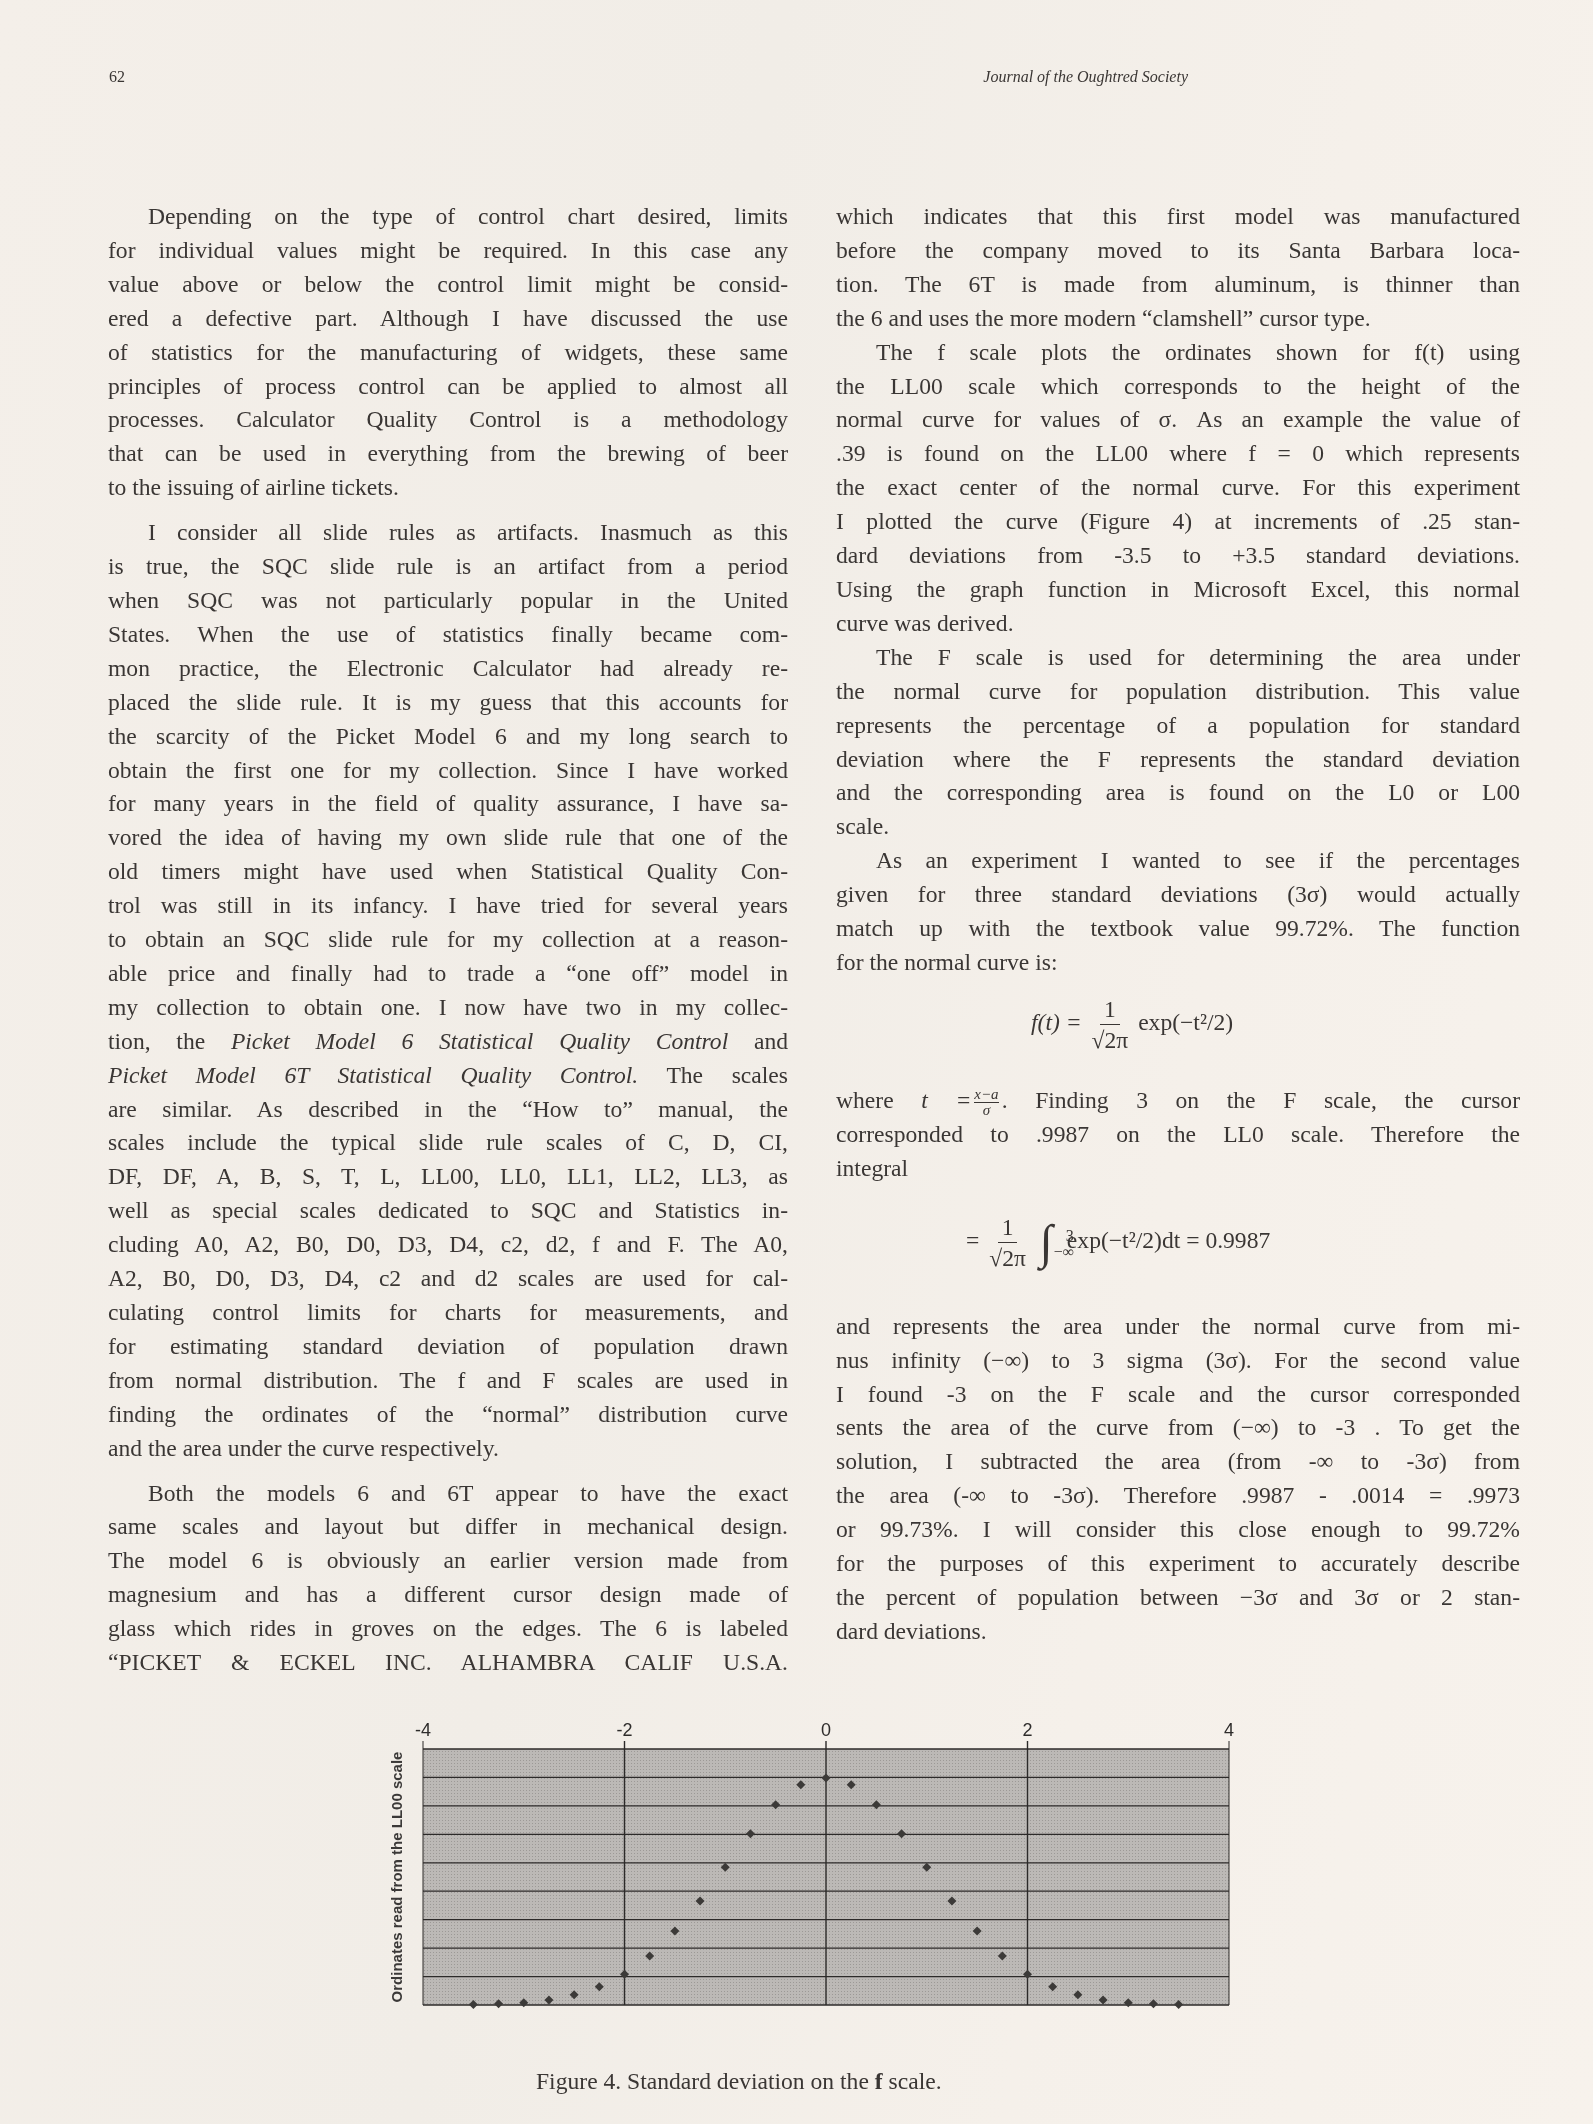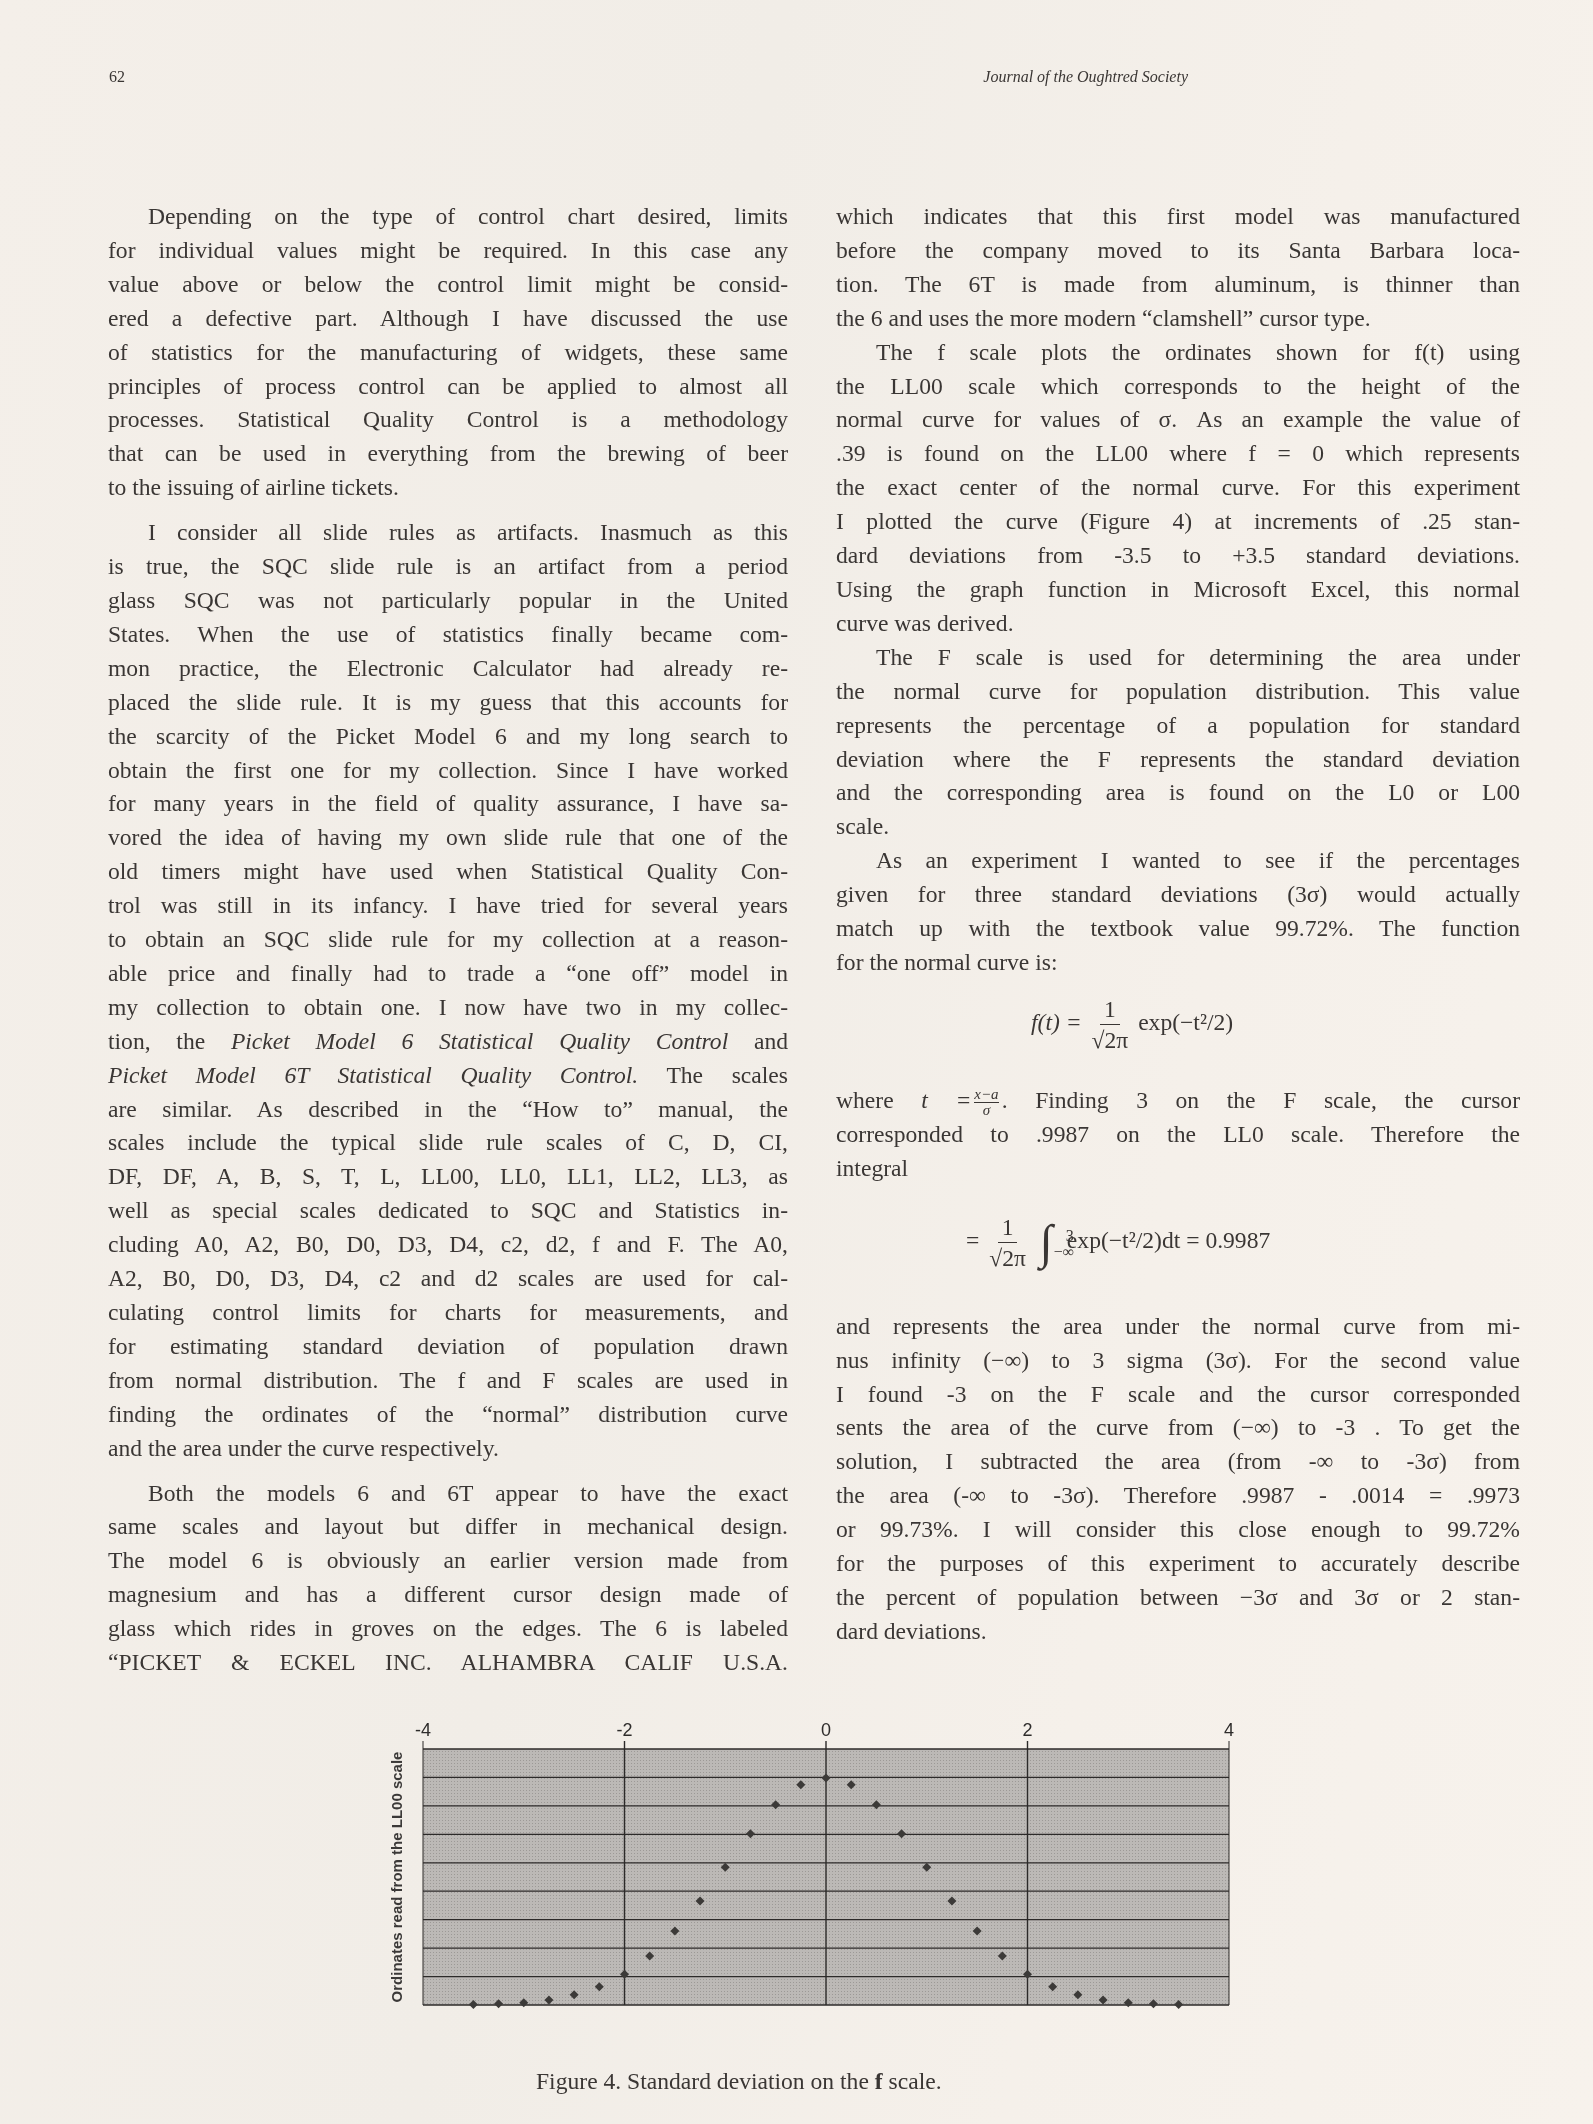--- a/index.html
+++ b/index.html
@@ -73,28 +73,28 @@
 </div>
 
 <div class="col col-left">
   <p id="lp1">
       <span class="line ind">Depending on the type of control chart desired, limits</span>
       <span class="line">for individual values might be required. In this case any</span>
       <span class="line">value above or below the control limit might be consid-</span>
       <span class="line">ered a defective part. Although I have discussed the use</span>
       <span class="line">of statistics for the manufacturing of widgets, these same</span>
       <span class="line">principles of process control can be applied to almost all</span>
-      <span class="line">processes. Statistical Quality Control is a methodology</span>
+      <span class="line">processes. Calculator Quality Control is a methodology</span>
       <span class="line">that can be used in everything from the brewing of beer</span>
       <span class="line last">to the issuing of airline tickets.</span>
     </p>
   <p class="gap" id="lp2">
       <span class="line ind">I consider all slide rules as artifacts. Inasmuch as this</span>
       <span class="line">is true, the SQC slide rule is an artifact from a period</span>
-      <span class="line">glass SQC was not particularly popular in the United</span>
+      <span class="line">when SQC was not particularly popular in the United</span>
       <span class="line">States. When the use of statistics finally became com-</span>
       <span class="line">mon practice, the Electronic Calculator had already re-</span>
       <span class="line">placed the slide rule. It is my guess that this accounts for</span>
       <span class="line">the scarcity of the Picket Model 6 and my long search to</span>
       <span class="line">obtain the first one for my collection. Since I have worked</span>
       <span class="line">for many years in the field of quality assurance, I have sa-</span>
       <span class="line">vored the idea of having my own slide rule that one of the</span>
       <span class="line">old timers might have used when Statistical Quality Con-</span>
       <span class="line">trol was still in its infancy. I have tried for several years</span>
       <span class="line">to obtain an SQC slide rule for my collection at a reason-</span>

